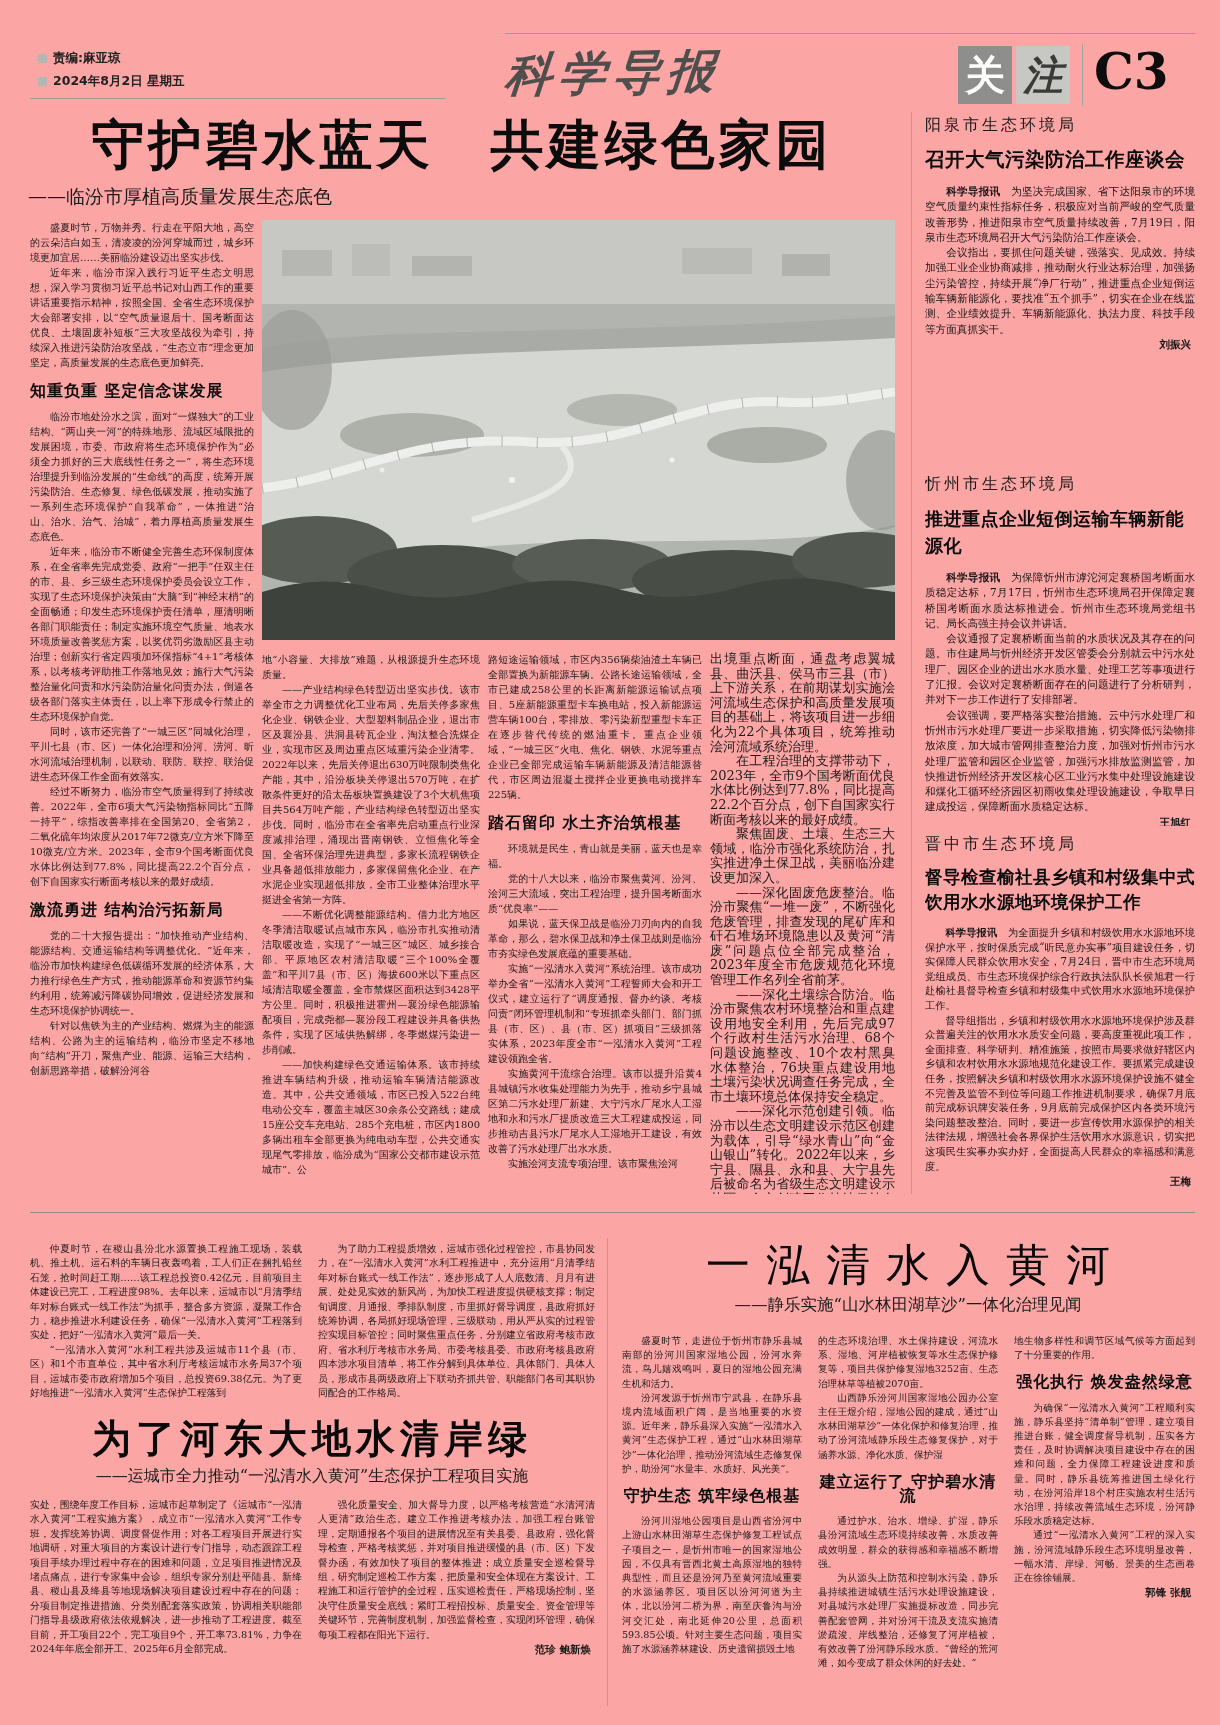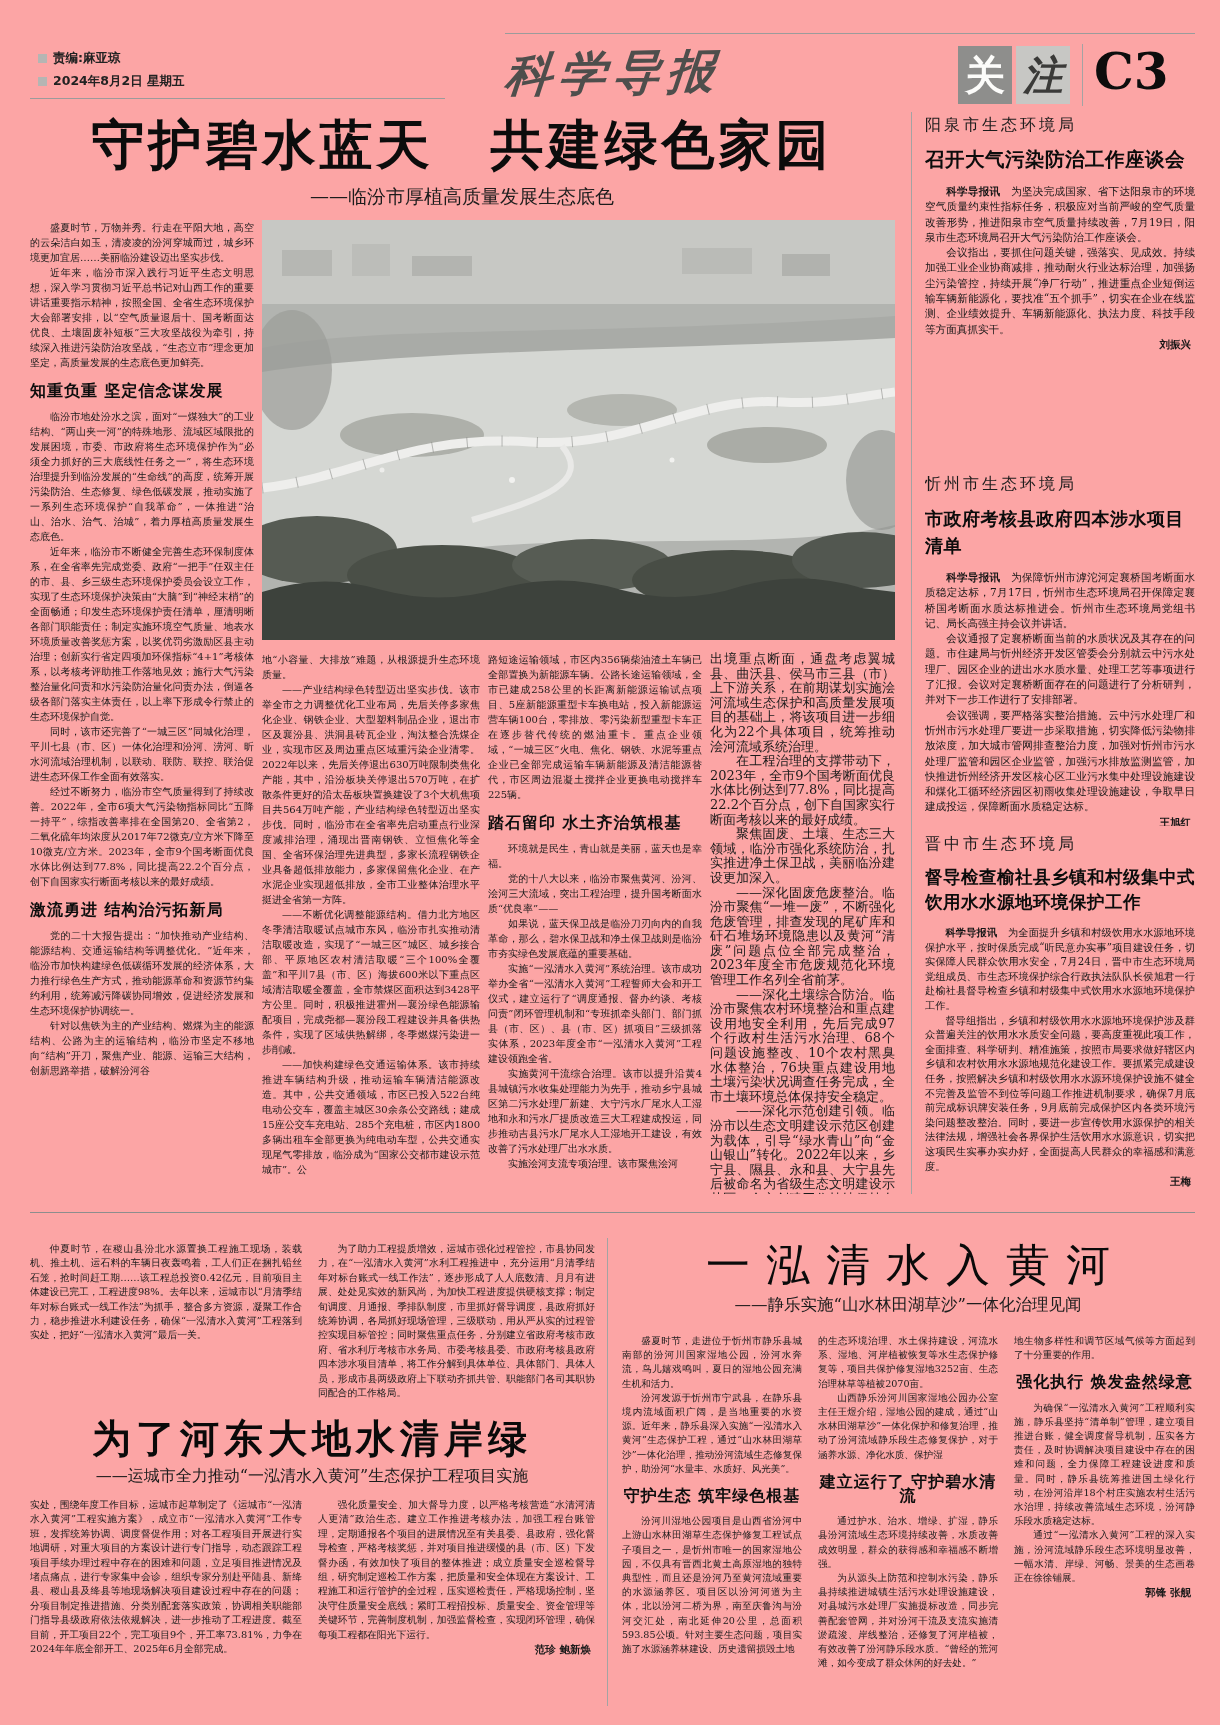--- a/index.html
+++ b/index.html
@@ -18,21 +18,21 @@
   .badge{position:absolute;width:54px;height:58px;text-align:center;line-height:58px;font-size:40px;
          font-family:"DejaVu Sans","Liberation Sans",sans-serif;font-weight:bold;}
   .badge-dark{background:#8e8e8c;color:#fcfcfa;}
   .badge-light{background:#c7c7c4;color:#3a3a38;font-family:"DejaVu Serif",serif;font-style:italic;}
   .pageno{position:absolute;font-family:"DejaVu Serif","Liberation Serif",serif;font-weight:bold;font-size:50px;color:#0d0d0d;}
 
   
   .main-head{position:absolute;left:28px;top:110px;width:868px;text-align:center;
              font-family:"DejaVu Sans","Liberation Sans",sans-serif;font-weight:900;font-size:53px;
              letter-spacing:4px;color:#0c0c0c;white-space:nowrap;}
-  .main-sub{position:absolute;left:28px;top:184px;width:868px;text-align:center;font-size:19px;color:#1c1c1c;}
+  .main-sub{position:absolute;left:28px;top:184px;width:868px;font-size:19px;color:#1c1c1c;}
   .colbox{position:absolute;overflow:hidden;text-align:justify;font-size:10px;line-height:15px;color:#1a1a1a;}
   .colbox p{margin:0;text-indent:2em;}
   .colbox p.cont{text-indent:0;}
   .colbox h3{font-family:"DejaVu Sans","Liberation Sans",sans-serif;font-weight:bold;font-size:16px;
              letter-spacing:1px;margin:13px 0 11px;color:#0e0e0e;}
   .byline{text-align:right;font-family:"DejaVu Sans","Liberation Sans",sans-serif;font-weight:bold;
           font-size:10.5px;margin-top:3px;padding-right:4px;text-indent:0 !important;}
 
   
   .rail-art{position:absolute;left:925px;width:270px;overflow:hidden;}
@@ -166,21 +166,21 @@
     <h2 class="rail-head">召开大气污染防治工作座谈会</h2>
     <div class="rail-body">
       <p><b class="agency">科学导报讯</b>　<span>为坚决完成国家、省下达阳泉市的环境空气质量约束性指标任务，积极应对当前严峻的空气质量改善形势，推进阳泉市空气质量持续改善，7月19日，阳泉市生态环境局召开大气污染防治工作座谈会。</span></p>
       <p>会议指出，要抓住问题关键，强落实、见成效。持续加强工业企业协商减排，推动耐火行业达标治理，加强扬尘污染管控，持续开展“净厂行动”，推进重点企业短倒运输车辆新能源化，要找准“五个抓手”，切实在企业在线监测、企业绩效提升、车辆新能源化、执法力度、科技手段等方面真抓实干。</p>
       <p class="byline">刘振兴</p>
     </div>
   </div>
 
   <div class="rail-art" style="top:474px;height:352px;">
     <p class="kicker">忻州市生态环境局</p>
-    <h2 class="rail-head" style="font-size:18px;">市政府考核县政府四本涉水项目清单</h2>
+    <h2 class="rail-head" style="font-size:18px;">推进重点企业短倒运输车辆新能源化</h2>
     <div class="rail-body">
       <p><b class="agency">科学导报讯</b>　<span>为保障忻州市滹沱河定襄桥国考断面水质稳定达标，7月17日，忻州市生态环境局召开保障定襄桥国考断面水质达标推进会。忻州市生态环境局党组书记、局长高强主持会议并讲话。</span></p>
       <p>会议通报了定襄桥断面当前的水质状况及其存在的问题。市住建局与忻州经济开发区管委会分别就云中污水处理厂、园区企业的进出水水质水量、处理工艺等事项进行了汇报。会议对定襄桥断面存在的问题进行了分析研判，并对下一步工作进行了安排部署。</p>
       <p>会议强调，要严格落实整治措施。云中污水处理厂和忻州市污水处理厂要进一步采取措施，切实降低污染物排放浓度，加大城市管网排查整治力度，加强对忻州市污水处理厂监管和园区企业监管，加强污水排放监测监管，加快推进忻州经济开发区核心区工业污水集中处理设施建设和煤化工循环经济园区初雨收集处理设施建设，争取早日建成投运，保障断面水质稳定达标。</p>
       <p class="byline">王旭红</p>
     </div>
   </div>
 
   <div class="rail-art" style="top:834px;height:360px;">
     <p class="kicker">晋中市生态环境局</p>
@@ -189,20 +189,21 @@
       <p><b class="agency">科学导报讯</b>　<span>为全面提升乡镇和村级饮用水水源地环境保护水平，按时保质完成“听民意办实事”项目建设任务，切实保障人民群众饮用水安全，7月24日，晋中市生态环境局党组成员、市生态环境保护综合行政执法队队长侯旭君一行赴榆社县督导检查乡镇和村级集中式饮用水水源地环境保护工作。</span></p>
       <p>督导组指出，乡镇和村级饮用水水源地环境保护涉及群众普遍关注的饮用水水质安全问题，要高度重视此项工作，全面排查、科学研判、精准施策，按照市局要求做好辖区内乡镇和农村饮用水水源地规范化建设工作。要抓紧完成建设任务，按照解决乡镇和村级饮用水水源环境保护设施不健全不完善及监管不到位等问题工作推进机制要求，确保7月底前完成标识牌安装任务，9月底前完成保护区内各类环境污染问题整改整治。同时，要进一步宣传饮用水源保护的相关法律法规，增强社会各界保护生活饮用水水源意识，切实把这项民生实事办实办好，全面提高人民群众的幸福感和满意度。</p>
       <p class="byline">王梅</p>
     </div>
   </div>
 
   <div class="hrule" style="left:30px;top:1212px;width:1165px;background:#8d8d8d;"></div>
 
   <div class="colbox" style="left:30px;top:1242px;width:272px;height:168px;font-size:9.8px;line-height:14.4px;">
     <p>仲夏时节，在稷山县汾北水源置换工程施工现场，装载机、推土机、运石料的车辆日夜轰鸣着，工人们正在捆扎铅丝石笼，抢时间赶工期……该工程总投资0.42亿元，目前项目主体建设已完工，工程进度98%。去年以来，运城市以“月清季结年对标台账式一线工作法”为抓手，整合多方资源，凝聚工作合力，稳步推进水利建设任务，确保“一泓清水入黄河”工程落到实处，把好“一泓清水入黄河”最后一关。</p>
+    <p>“一泓清水入黄河”水利工程共涉及运城市11个县（市、区）和1个市直单位，其中省水利厅考核运城市水务局37个项目，运城市委市政府增加5个项目，总投资69.38亿元。为了更好地推进“一泓清水入黄河”生态保护工程落到</p>
   </div>
   <div class="colbox" style="left:318px;top:1242px;width:277px;height:168px;font-size:9.8px;line-height:14.4px;">
     <p>为了助力工程提质增效，运城市强化过程管控，市县协同发力，在“一泓清水入黄河”水利工程推进中，充分运用“月清季结年对标台账式一线工作法”，逐步形成了人人底数清、月月有进展、处处见实效的新风尚，为加快工程进度提供硬核支撑；制定旬调度、月通报、季排队制度，市里抓好督导调度，县政府抓好统筹协调，各局抓好现场管理，三级联动，用从严从实的过程管控实现目标管控；同时聚焦重点任务，分别建立省政府考核市政府、省水利厅考核市水务局、市委考核县委、市政府考核县政府四本涉水项目清单，将工作分解到具体单位、具体部门、具体人员，形成市县两级政府上下联动齐抓共管、职能部门各司其职协同配合的工作格局。</p>
   </div>
 
   <div class="bl-head">为了河东大地水清岸绿</div>
   <div class="bl-sub">——运城市全力推动“一泓清水入黄河”生态保护工程项目实施</div>
 
   <div class="colbox" style="left:30px;top:1498px;width:272px;height:208px;font-size:9.8px;line-height:14.4px;">
     <p class="cont">实处，围绕年度工作目标，运城市起草制定了《运城市“一泓清水入黄河”工程实施方案》，成立市“一泓清水入黄河”工作专班，发挥统筹协调、调度督促作用；对各工程项目开展进行实地调研，对重大项目的方案设计进行专门指导，动态跟踪工程项目手续办理过程中存在的困难和问题，立足项目推进情况及堵点痛点，进行专家集中会诊，组织专家分别赴平陆县、新绛县、稷山县及绛县等地现场解决项目建设过程中存在的问题；分项目制定推进措施、分类别配套落实政策，协调相关职能部门指导县级政府依法依规解决，进一步推动了工程进度。截至目前，开工项目22个，完工项目9个，开工率73.81%，力争在2024年年底全部开工、2025年6月全部完成。</p>

